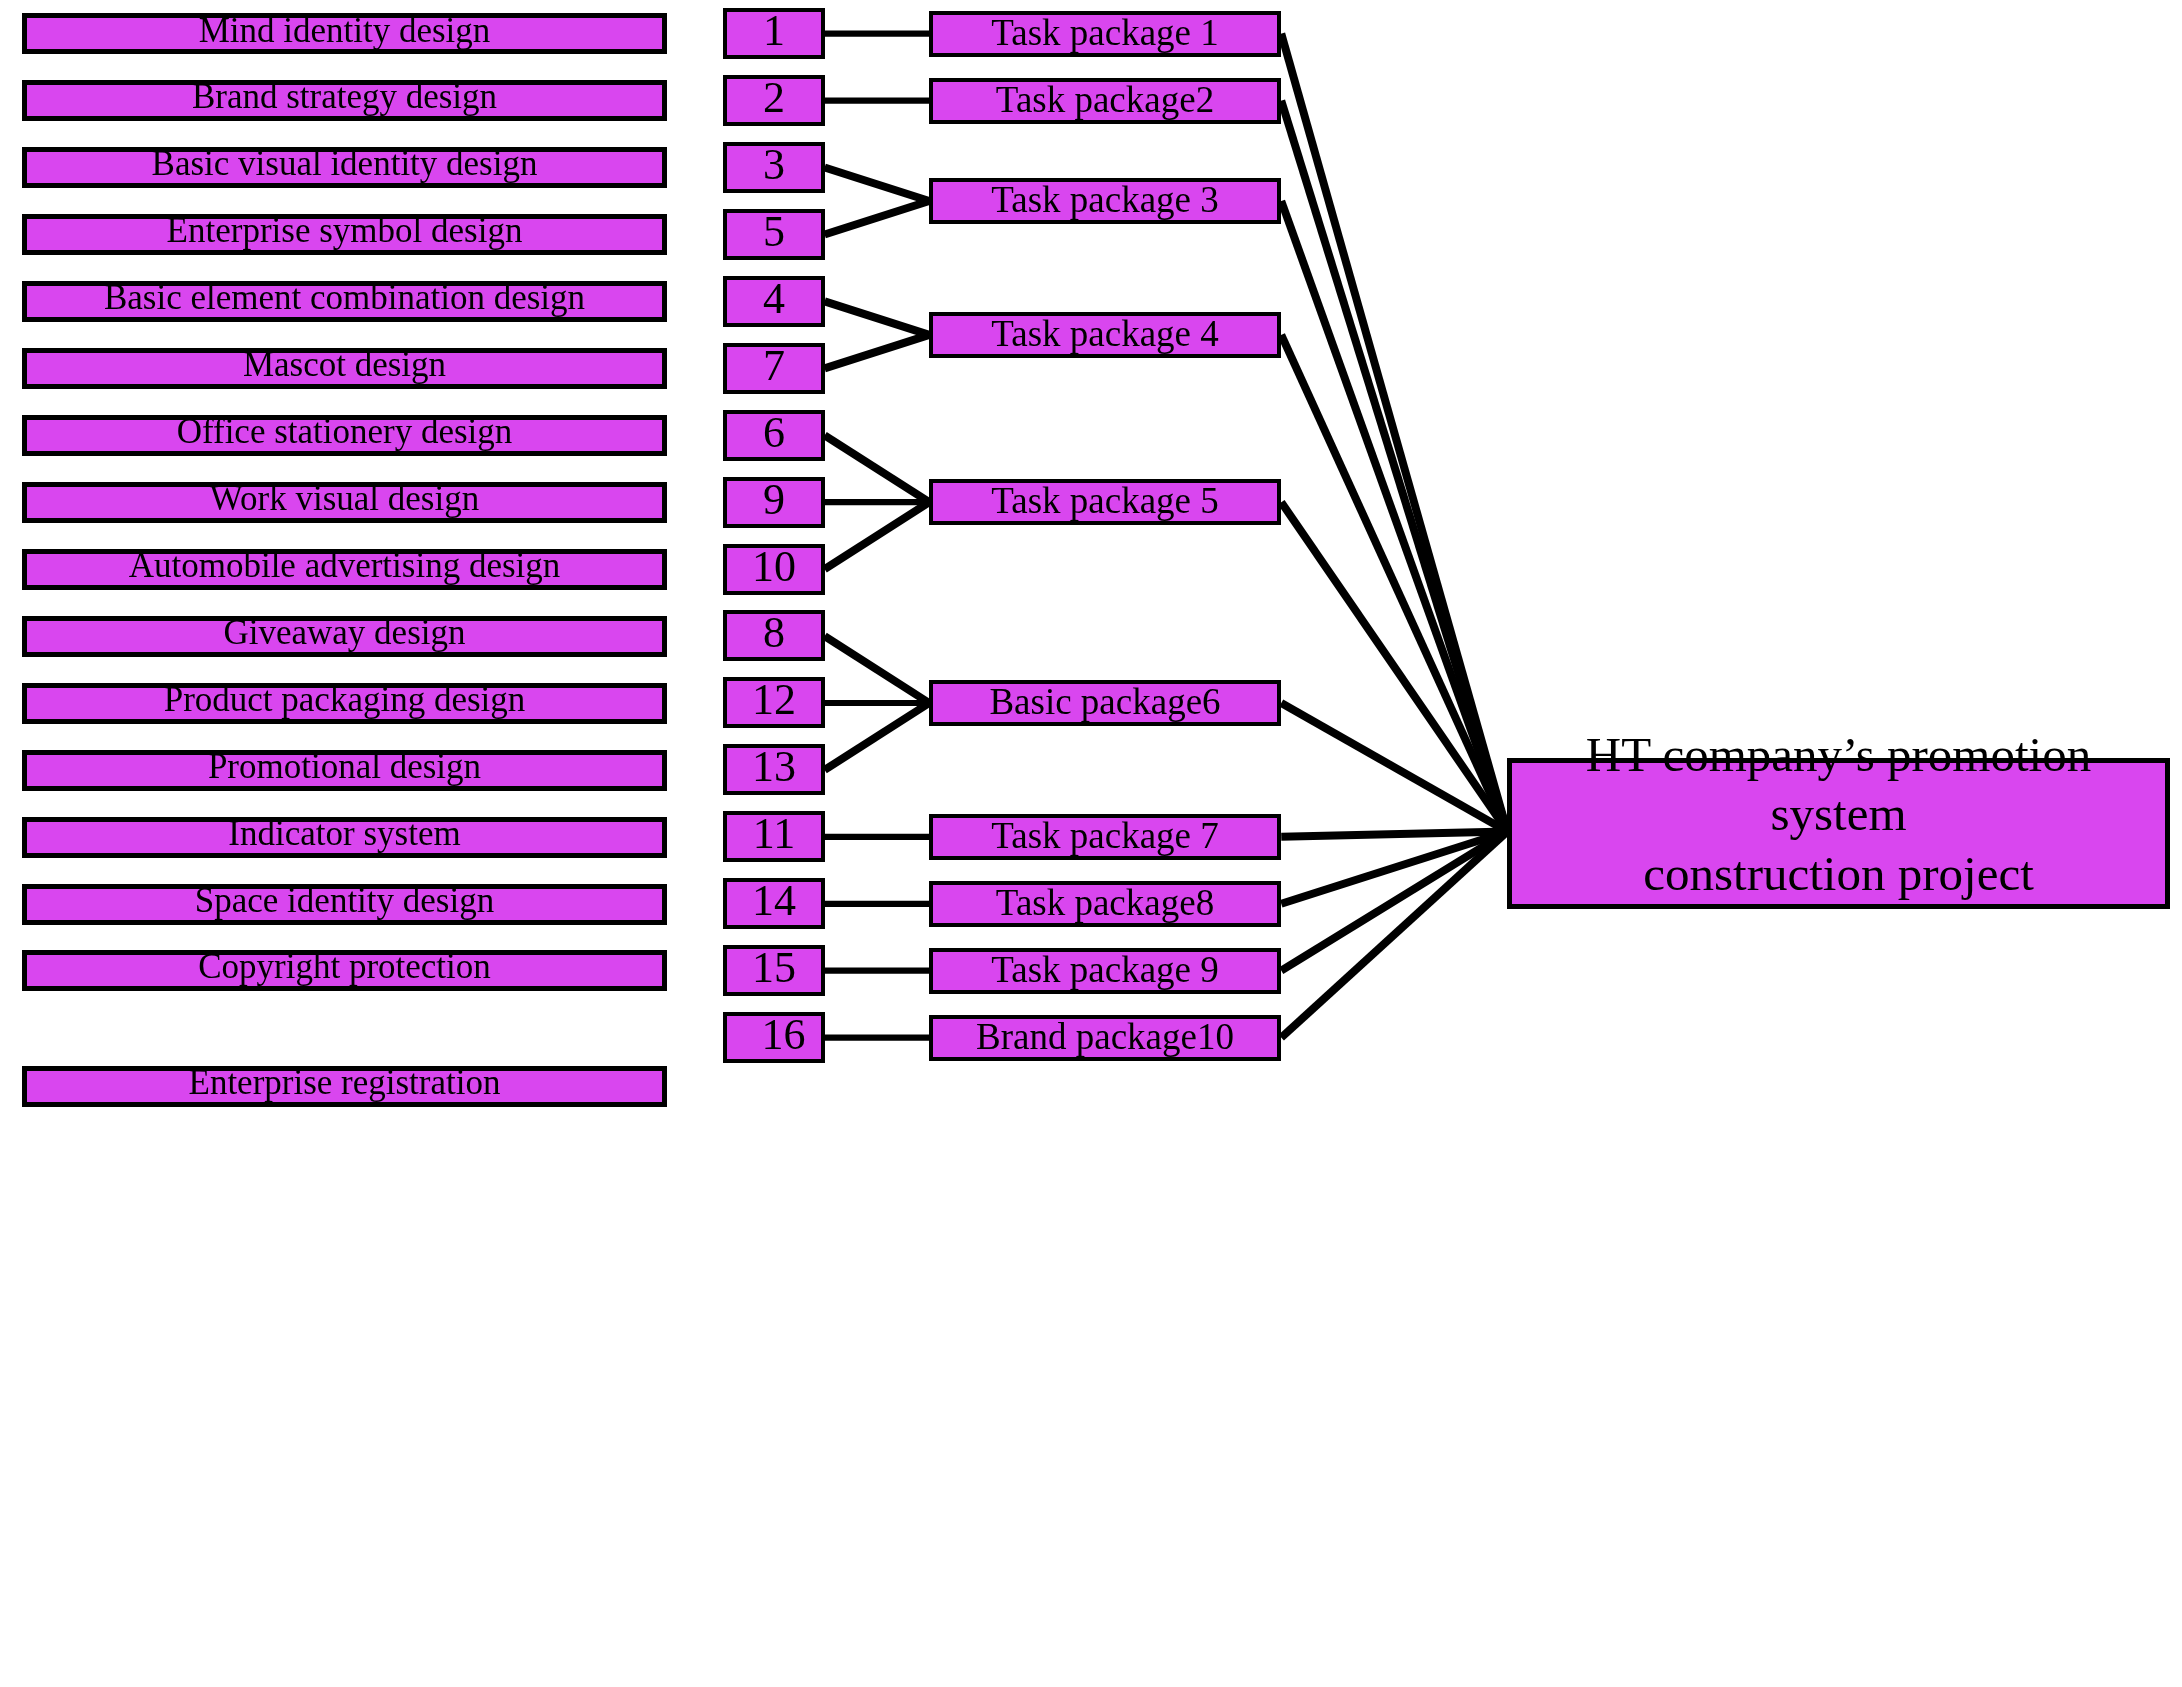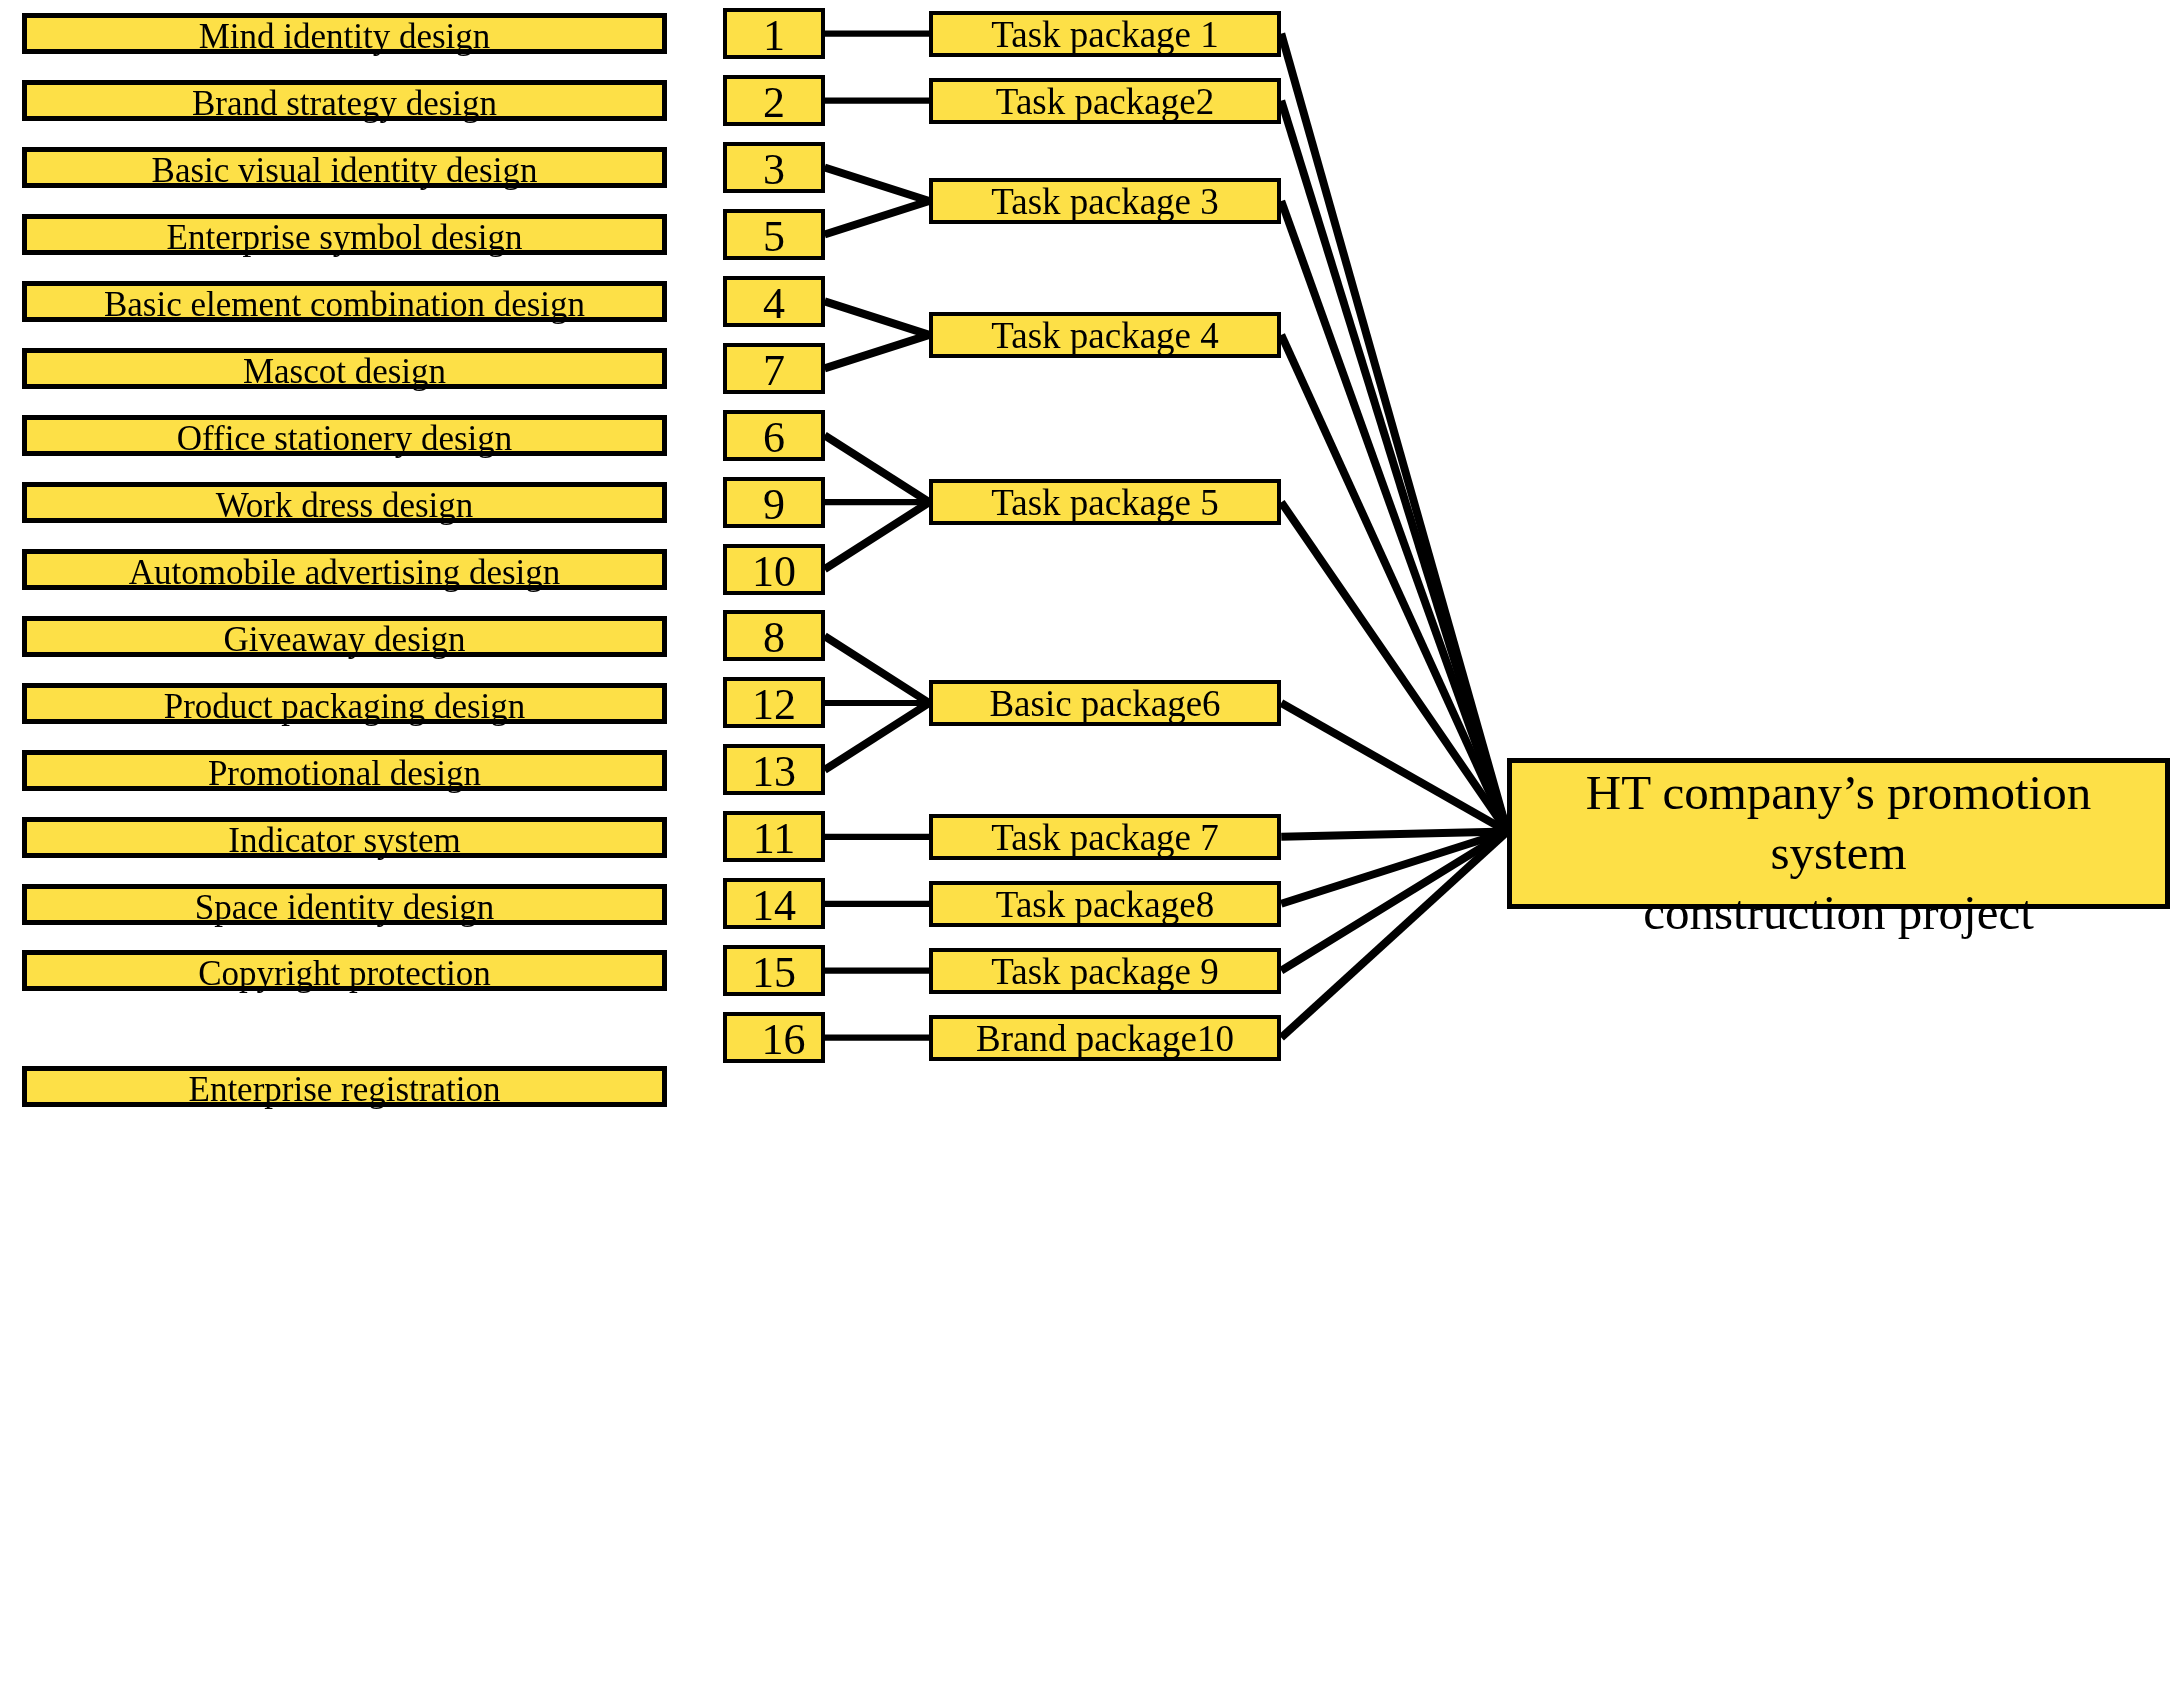--- a/index.html
+++ b/index.html
@@ -12,23 +12,23 @@
     position:relative;
     width:2183px;
     height:1687px;
     background:#ffffff;
     overflow:hidden;
   }
   .box{
     position:absolute;
     box-sizing:border-box;
     border:4.4px solid #000000;
-    background:#fde047;
+    background:#d946ef;
     display:flex;
-    align-items:flex-start;
+    align-items:flex-end;
     justify-content:center;
     text-align:center;
     line-height:1.08;
     z-index:5;
   }
   .activity-box{
     left:22px;
     width:645px;
     height:41px;
     font-size:35px;
@@ -123,21 +123,21 @@
       <div class="box activity-box" style="top: 281px;">
         <span>Basic element combination design</span>
       </div>
       <div class="box activity-box" style="top: 348px;">
         <span>Mascot design</span>
       </div>
       <div class="box activity-box" style="top: 415px; font-family: Liberation Serif, serif;">
         <span>Office stationery design</span>
       </div>
       <div class="box activity-box" style="top: 482px;">
-        <span>Work dress design</span>
+        <span>Work visual design</span>
       </div>
       <div class="box activity-box" style="top: 549px;">
         <span>Automobile advertising design</span>
       </div>
       <div class="box activity-box" style="top: 616px;">
         <span>Giveaway design</span>
       </div>
       <div class="box activity-box" style="top: 683px;">
         <span>Product packaging design</span>
       </div>

